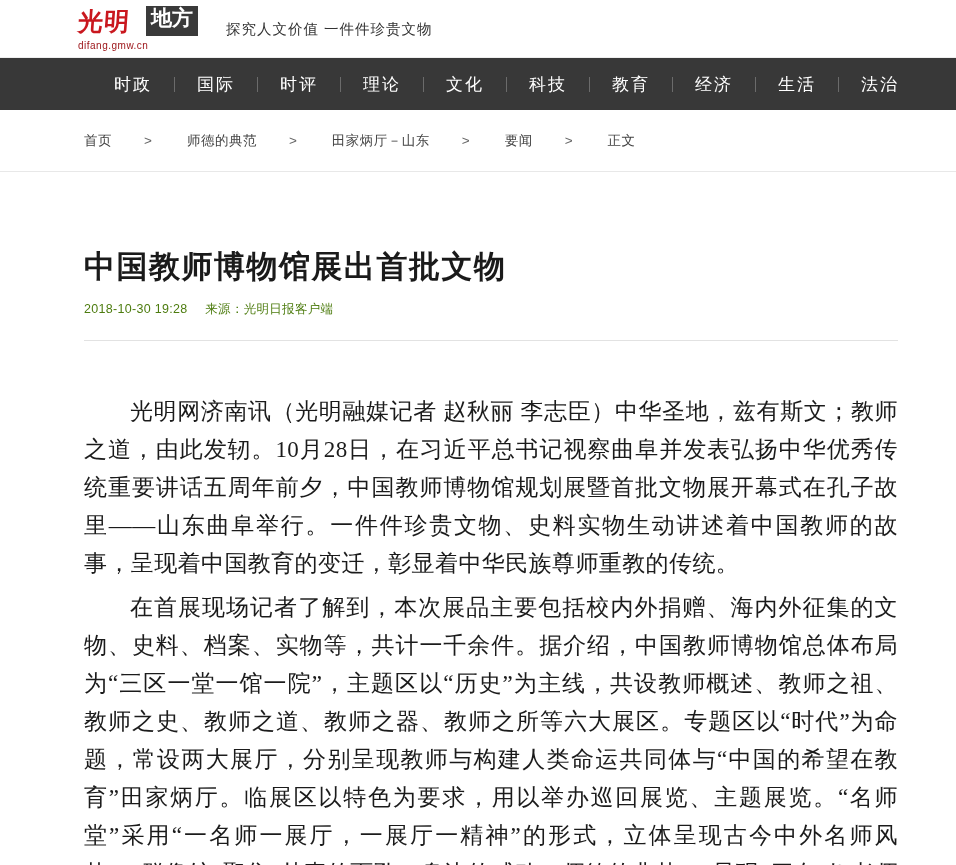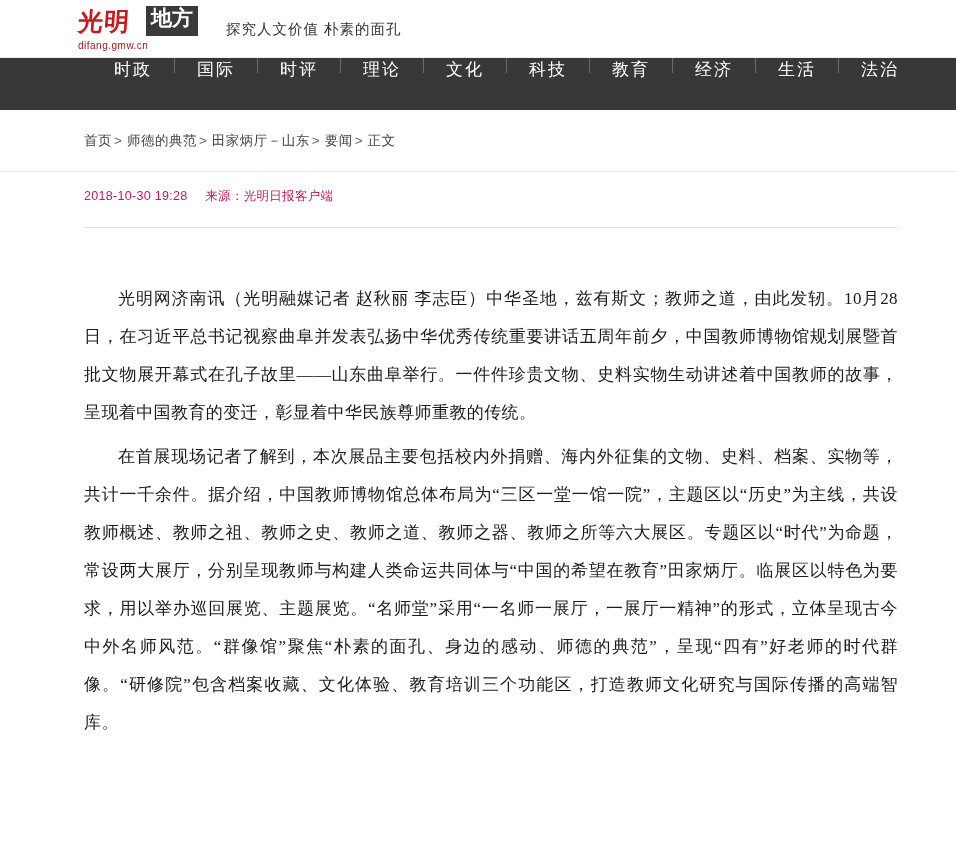--- a/index.html
+++ b/index.html
@@ -70,20 +70,21 @@
     letter-spacing: 1px;
     align-self: center;
     padding-top: 2px;
   }
 
   
   .navbar {
     height: 52px;
     background: #383838;
     display: flex;
+    align-items: center;
     padding-left: 92px;
     overflow: hidden;
   }
   .nav-item {
     color: #ffffff;
     font-size: 17px;
     font-family: "Liberation Sans", sans-serif;
     letter-spacing: 2px;
     padding: 0 22px;
     white-space: nowrap;
@@ -105,76 +106,77 @@
     align-items: center;
     padding-left: 84px;
     border-bottom: 1px solid #e8e8e8;
   }
   .breadcrumb {
     font-size: 13.5px;
     color: #444444;
     font-family: "Liberation Sans", sans-serif;
     display: flex;
     align-items: center;
+    gap: 30px;
   }
   .bc-link { color: #444444; text-decoration: none; cursor: pointer; letter-spacing: 0.5px; }
   .bc-sep { margin: 0 5px 0 2px; color: #666666; }
 
   
   .article {
     padding: 0 58px 0 84px;
   }
   .article-title {
     font-family: "Liberation Serif", serif;
     font-size: 31px;
     font-weight: bold;
     color: #1a1a1a;
     letter-spacing: 1.5px;
     margin: 76px 0 0 0;
     line-height: 1.2;
   }
   .article-meta {
     margin-top: 16px;
     font-size: 12.5px;
-    color: #be185d;
+    color: #4d7c0f;
     font-family: "Liberation Sans", sans-serif;
     letter-spacing: 0.3px;
   }
   .meta-source { margin-left: 14px; }
   .title-rule {
     margin-top: 22px;
     border-bottom: 1px solid #e2e2e2;
     width: 100%;
   }
   .article-body {
     margin-top: 52px;
   }
   .article-body p {
     font-family: "Liberation Serif", serif;
-    font-size: 17px;
+    font-size: 23px;
     color: #1b1b1b;
     line-height: 38px;
     margin: 0 0 6px 0;
     text-indent: 2em;
     text-align: justify;
     letter-spacing: 0.4px;
   }
 </style>
 </head>
 <body>
 
 <div class="top-header">
   <div class="logo-wrap">
     <div class="logo-row">
       <span class="logo-guangming">光明</span>
       <span class="logo-difang">地方</span>
     </div>
     <div class="logo-url">difang.gmw.cn</div>
   </div>
-  <div class="header-slogan">探究人文价值 朴素的面孔</div>
+  <div class="header-slogan">探究人文价值 一件件珍贵文物</div>
 </div>
 
 <div class="navbar">
   <a class="nav-item">时政</a>
   <div class="nav-sep"></div>
   <a class="nav-item">国际</a>
   <div class="nav-sep"></div>
   <a class="nav-item">时评</a>
   <div class="nav-sep"></div>
   <a class="nav-item">理论</a>
@@ -200,20 +202,21 @@
     <span class="bc-sep">&gt;</span>
     <a class="bc-link">田家炳厅－山东</a>
     <span class="bc-sep">&gt;</span>
     <a class="bc-link">要闻</a>
     <span class="bc-sep">&gt;</span>
     <a class="bc-link">正文</a>
   </div>
 </div>
 
 <div class="article">
+  <h1 class="article-title">中国教师博物馆展出首批文物</h1>
   <div class="article-meta">
     <span>2018-10-30 19:28</span>
     <span class="meta-source">来源：</span><span>光明日报客户端</span>
   </div>
   <div class="title-rule"></div>
 
   <div class="article-body">
     <p>光明网济南讯（光明融媒记者 赵秋丽 李志臣）中华圣地，兹有斯文；教师之道，由此发轫。10月28日，在习近平总书记视察曲阜并发表弘扬中华优秀传统重要讲话五周年前夕，中国教师博物馆规划展暨首批文物展开幕式在孔子故里——山东曲阜举行。一件件珍贵文物、史料实物生动讲述着中国教师的故事，呈现着中国教育的变迁，彰显着中华民族尊师重教的传统。</p>
     <p>在首展现场记者了解到，本次展品主要包括校内外捐赠、海内外征集的文物、史料、档案、实物等，共计一千余件。据介绍，中国教师博物馆总体布局为“三区一堂一馆一院”，主题区以“历史”为主线，共设教师概述、教师之祖、教师之史、教师之道、教师之器、教师之所等六大展区。专题区以“时代”为命题，常设两大展厅，分别呈现教师与构建人类命运共同体与“中国的希望在教育”田家炳厅。临展区以特色为要求，用以举办巡回展览、主题展览。“名师堂”采用“一名师一展厅，一展厅一精神”的形式，立体呈现古今中外名师风范。“群像馆”聚焦“朴素的面孔、身边的感动、师德的典范”，呈现“四有”好老师的时代群像。“研修院”包含档案收藏、文化体验、教育培训三个功能区，打造教师文化研究与国际传播的高端智库。</p>
 

